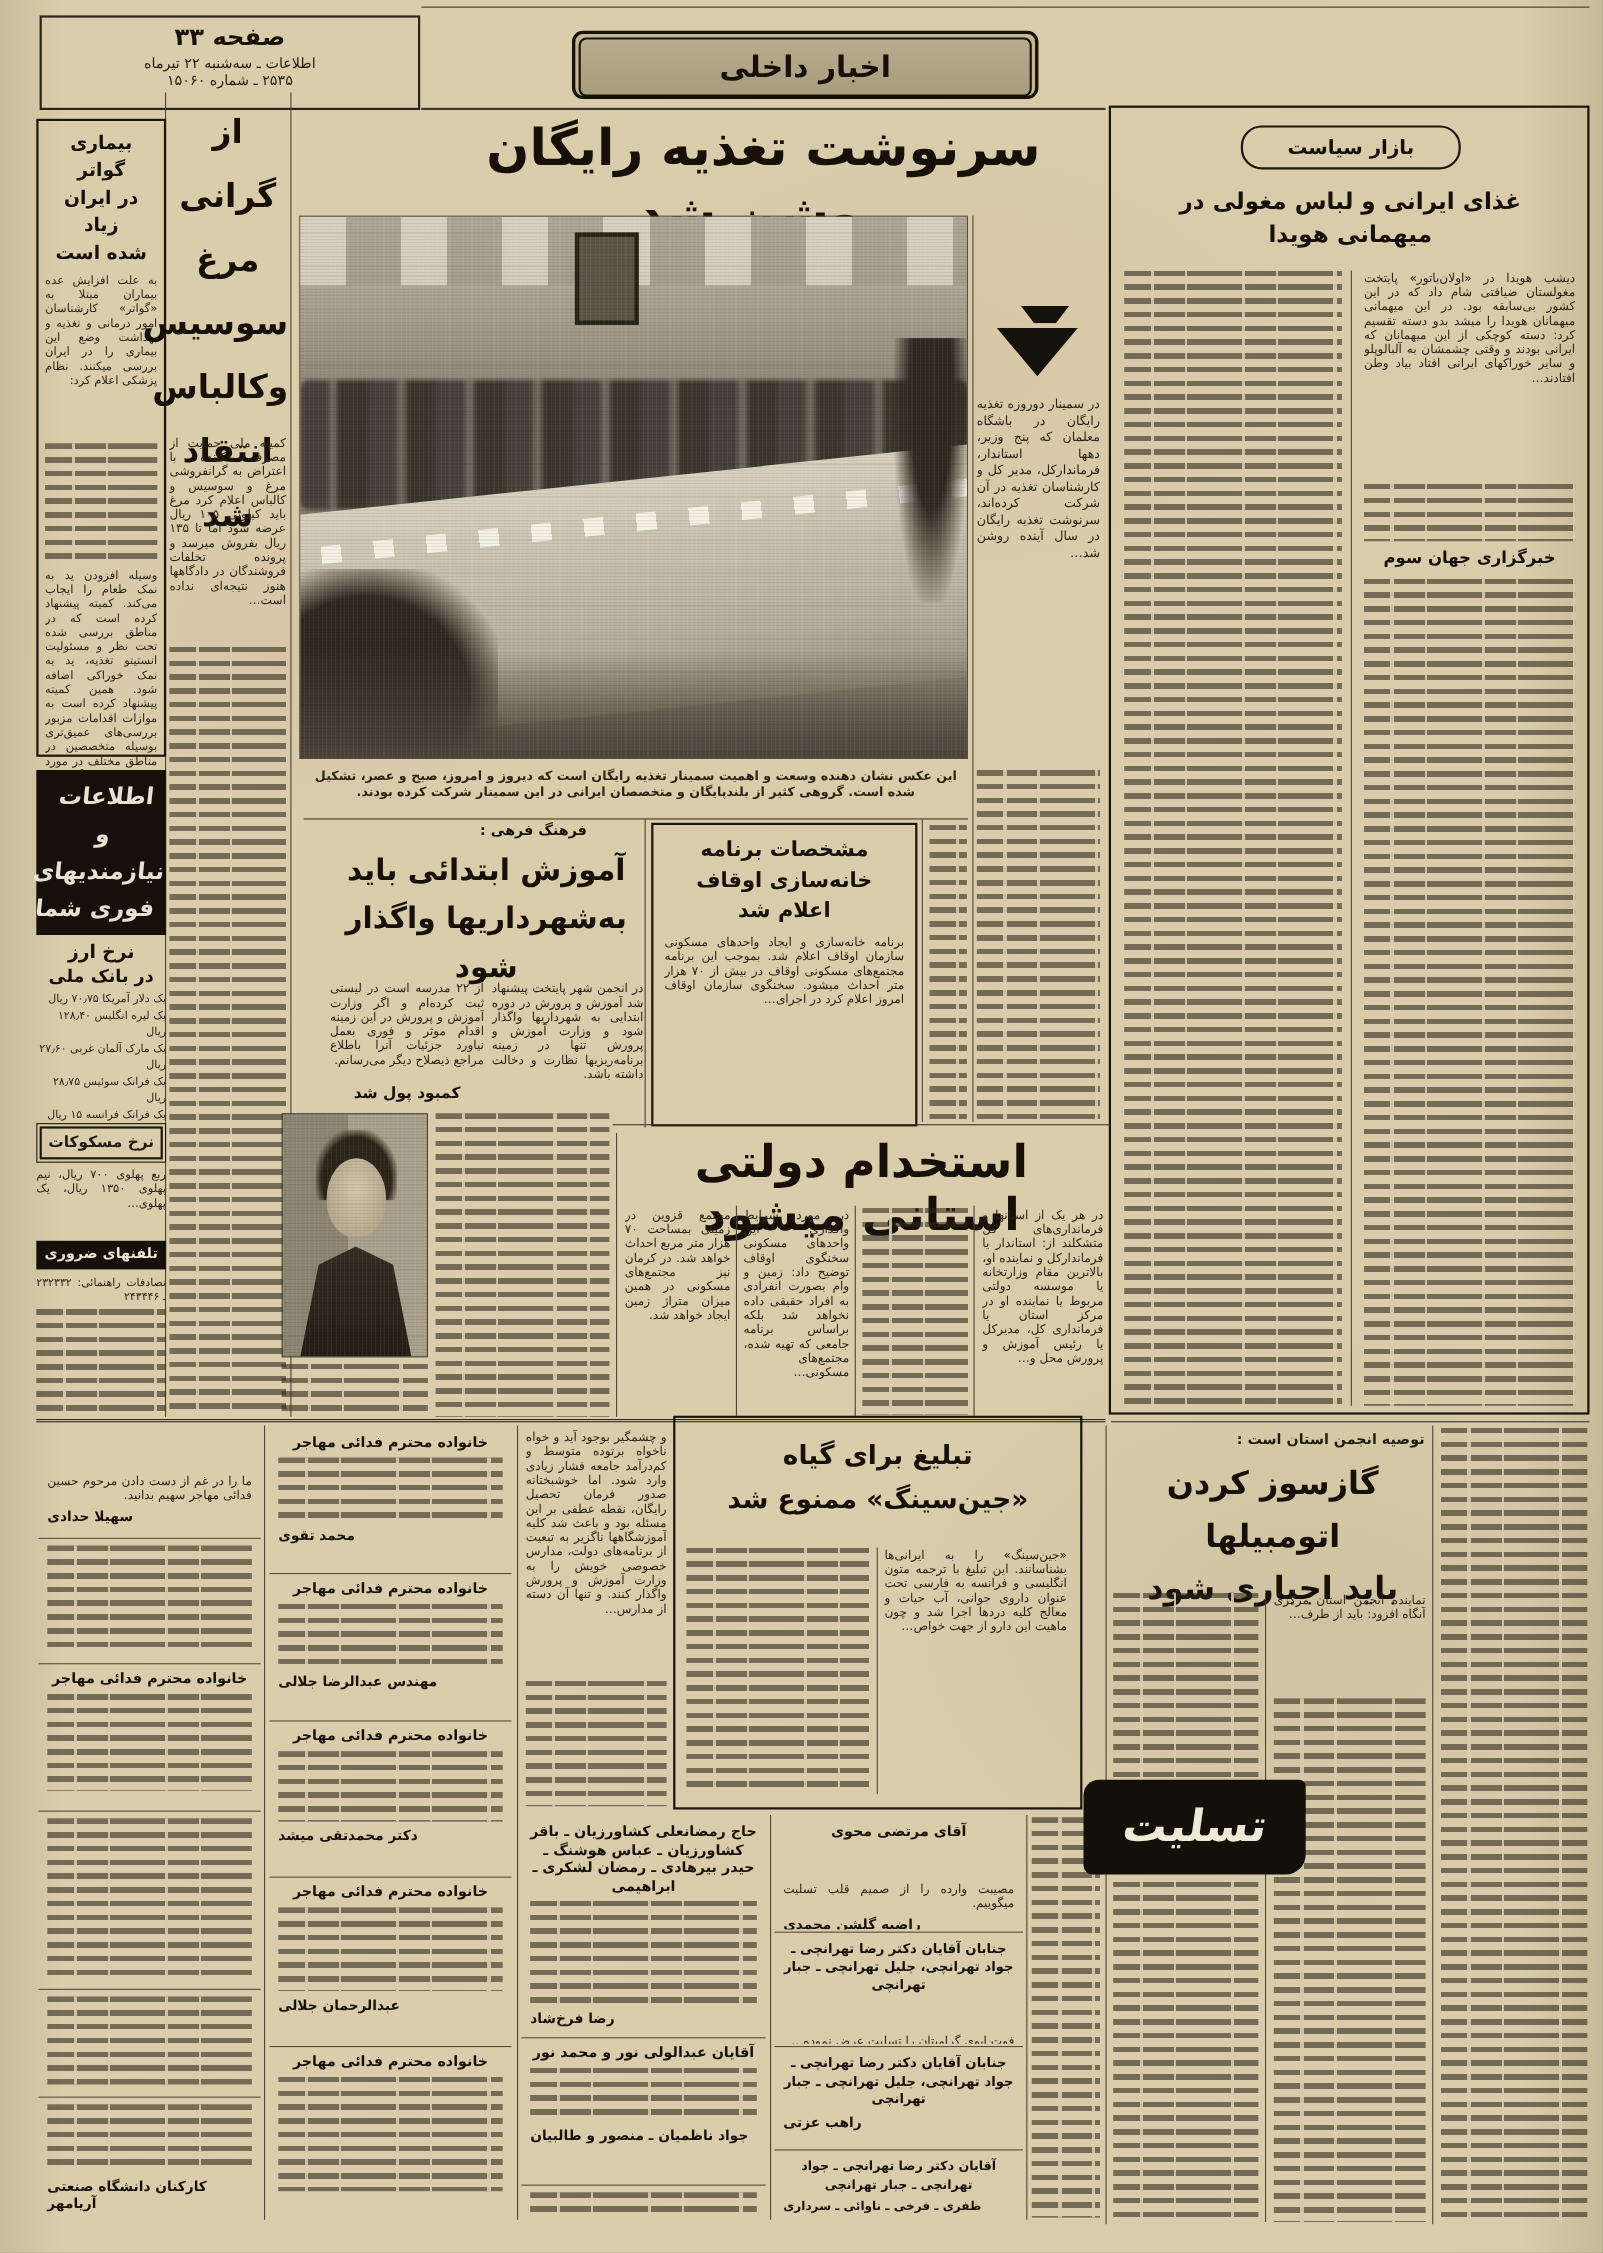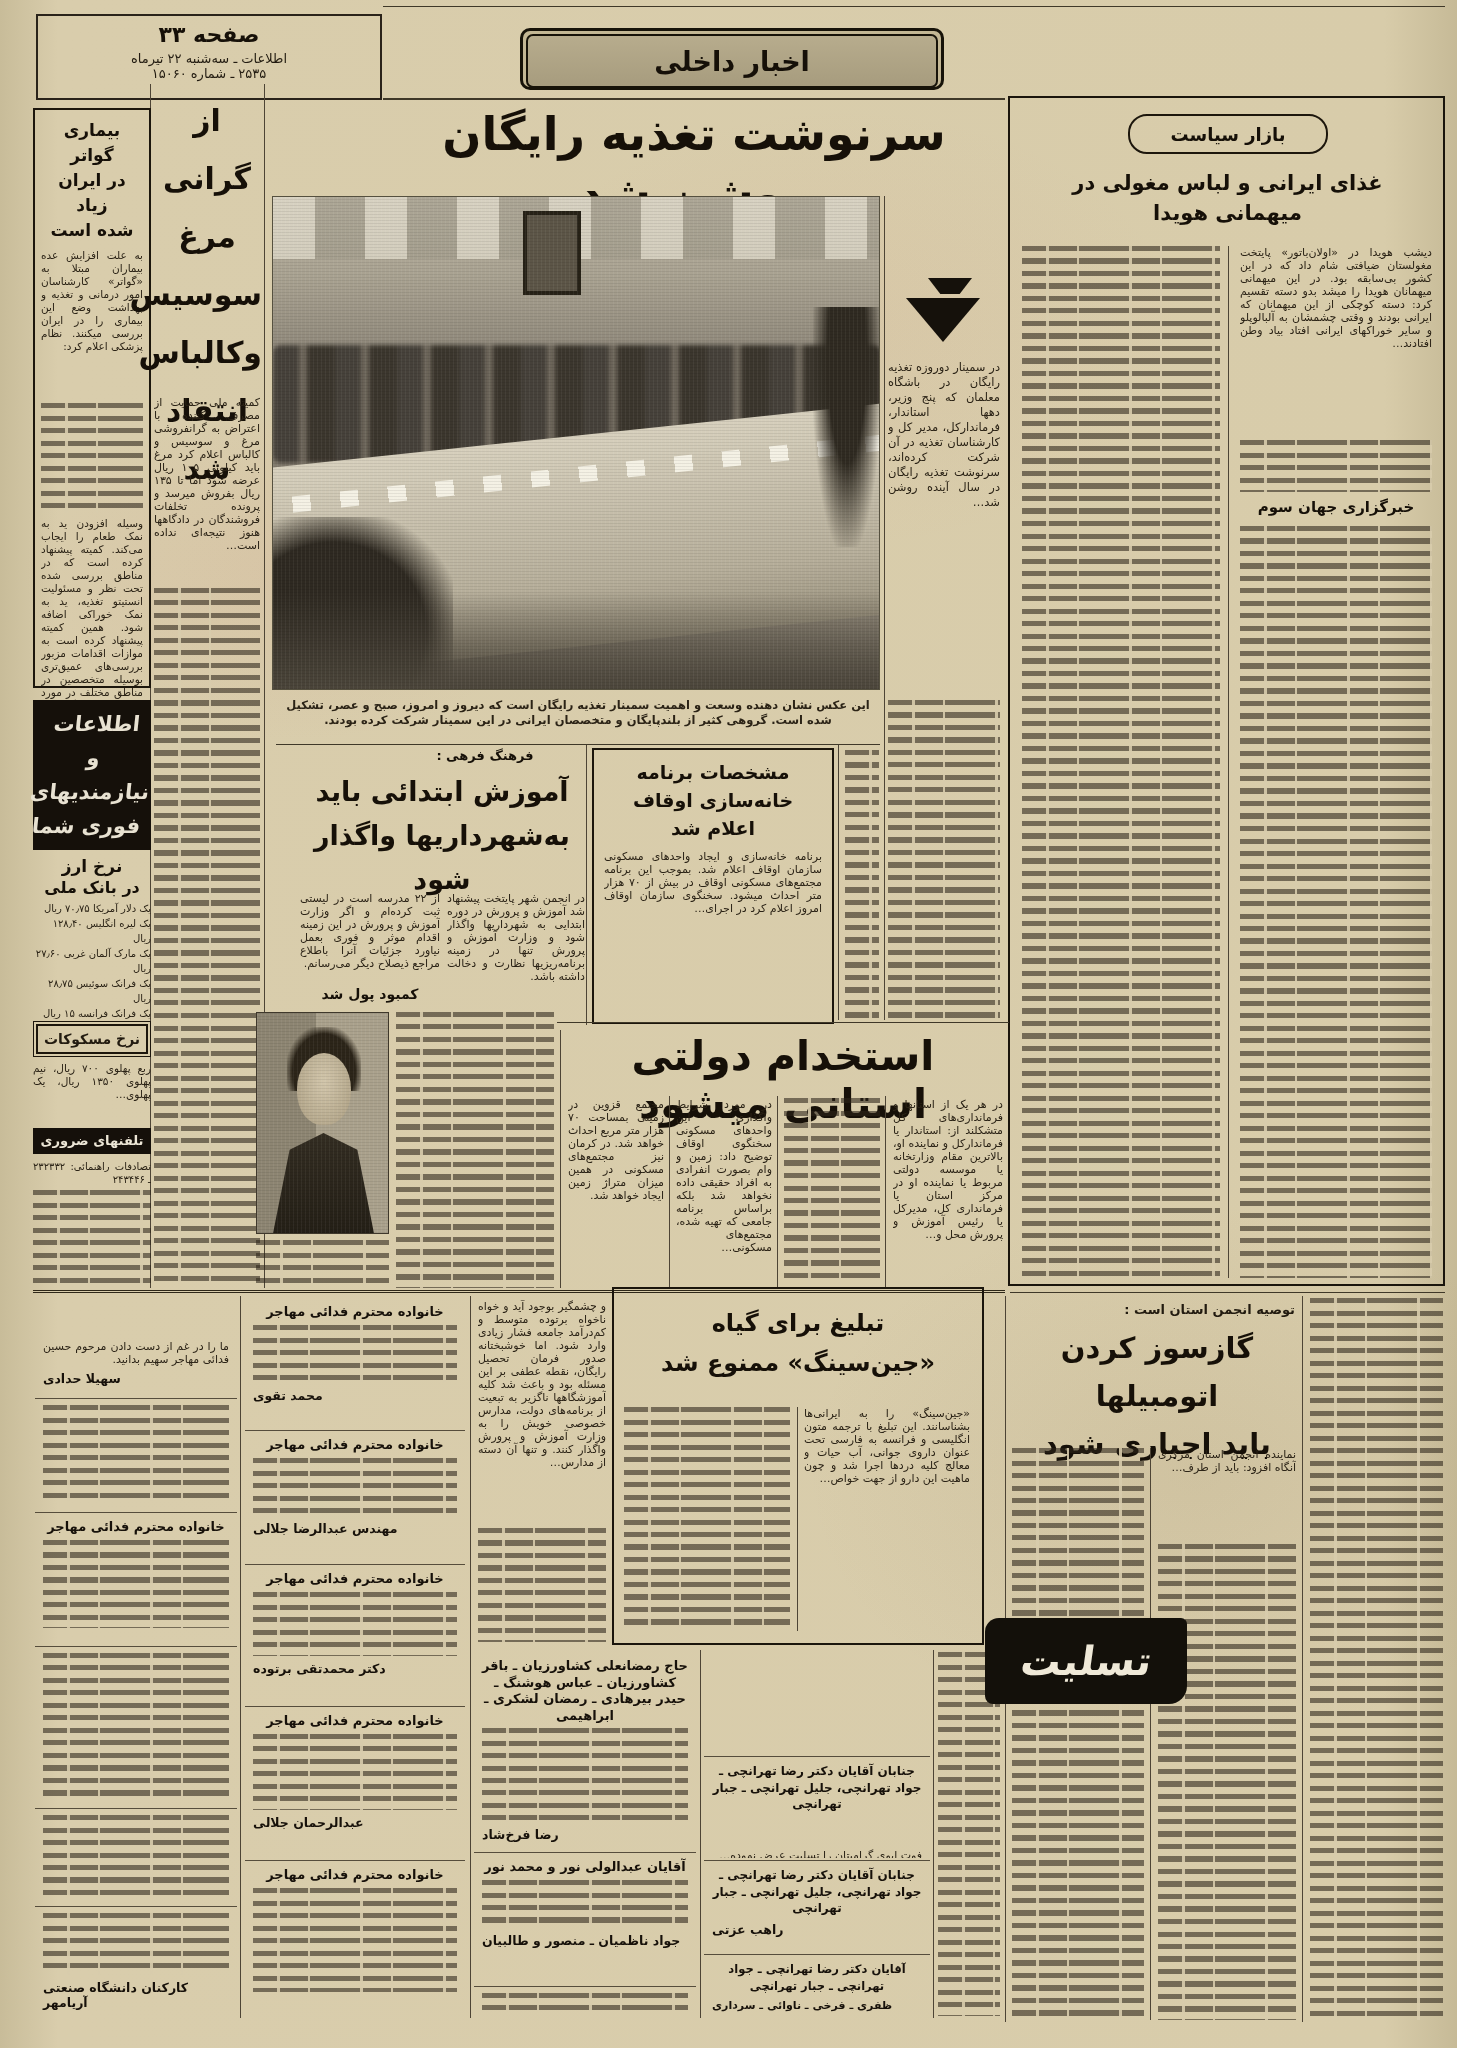--- a/index.html
+++ b/index.html
@@ -266,21 +266,21 @@
     <div class="ad-s">محمد تقوی</div>
   </div>
   <div class="ad bt" style="left:245px;top:1430px;width:220px;height:132px;">
     <div class="ad-t">خانواده محترم فدائی مهاجر</div>
     <div class="ftx" style="height:58px;"></div>
     <div class="ad-s">مهندس عبدالرضا جلالی</div>
   </div>
   <div class="ad bt" style="left:245px;top:1564px;width:220px;height:140px;">
     <div class="ad-t">خانواده محترم فدائی مهاجر</div>
     <div class="ftx" style="height:64px;"></div>
-    <div class="ad-s">دکتر محمدتقی برتوده</div>
+    <div class="ad-s">دکتر محمدتقی میشد</div>
   </div>
   <div class="ad bt" style="left:245px;top:1706px;width:220px;height:152px;">
     <div class="ad-t">خانواده محترم فدائی مهاجر</div>
     <div class="ftx" style="height:76px;"></div>
     <div class="ad-s">عبدالرحمان جلالی</div>
   </div>
   <div class="ad bt" style="left:245px;top:1860px;width:220px;height:156px;">
     <div class="ad-t">خانواده محترم فدائی مهاجر</div>
     <div class="ftx" style="height:104px;"></div>
   </div>
@@ -292,20 +292,25 @@
   </div>
   <div class="ad bt" style="left:474px;top:1852px;width:222px;height:132px;">
     <div class="ad-t">آقایان عبدالولی نور و محمد نور</div>
     <div class="ftx" style="height:48px;"></div>
     <div class="ad-s">جواد ناظمیان ـ منصور و طالبیان</div>
   </div>
   <div class="ad bt" style="left:474px;top:1986px;width:222px;height:30px;">
     <div class="ftx" style="height:18px;"></div>
   </div>
 
+  <div class="ad" style="left:704px;top:1652px;width:226px;height:102px;">
+    <div class="ad-t">آقای مرتضی محوی</div>
+    <div class="ad-b t">مصیبت وارده را از صمیم قلب تسلیت میگوییم.</div>
+    <div class="ad-s">راضیه گلشن محمدی</div>
+  </div>
   <div class="ad bt" style="left:704px;top:1756px;width:226px;height:102px;">
     <div class="ad-t" style="font-size:12px;">جنابان آقایان دکتر رضا تهرانچی ـ جواد تهرانچی، جلیل تهرانچی ـ جبار تهرانچی</div>
     <div class="ad-b t">فوت ابوی گرامیتان را تسلیت عرض نموده…</div>
     <div class="ad-s">حاج ابراهیم حجازی</div>
   </div>
   <div class="ad bt" style="left:704px;top:1860px;width:226px;height:92px;">
     <div class="ad-t" style="font-size:12px;">جنابان آقایان دکتر رضا تهرانچی ـ جواد تهرانچی، جلیل تهرانچی ـ جبار تهرانچی</div>
     <div class="ad-s">راهب عزتی</div>
   </div>
   <div class="ad bt" style="left:704px;top:1954px;width:226px;height:62px;">

